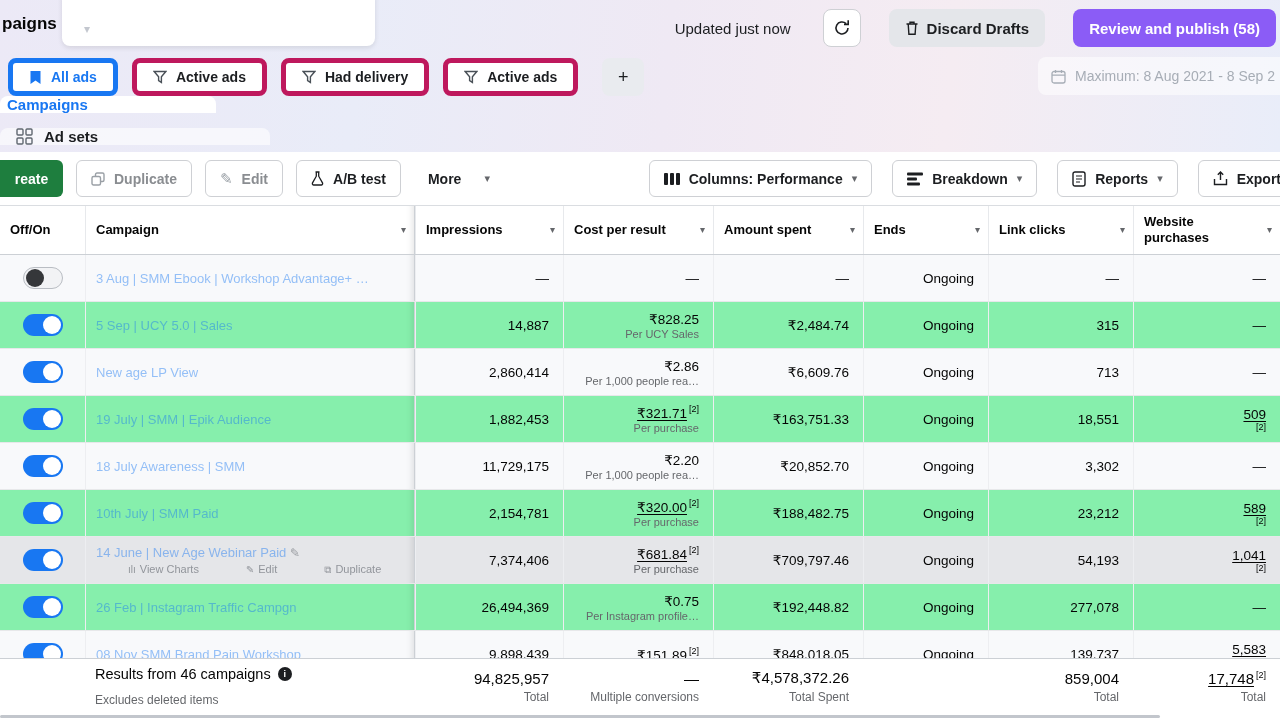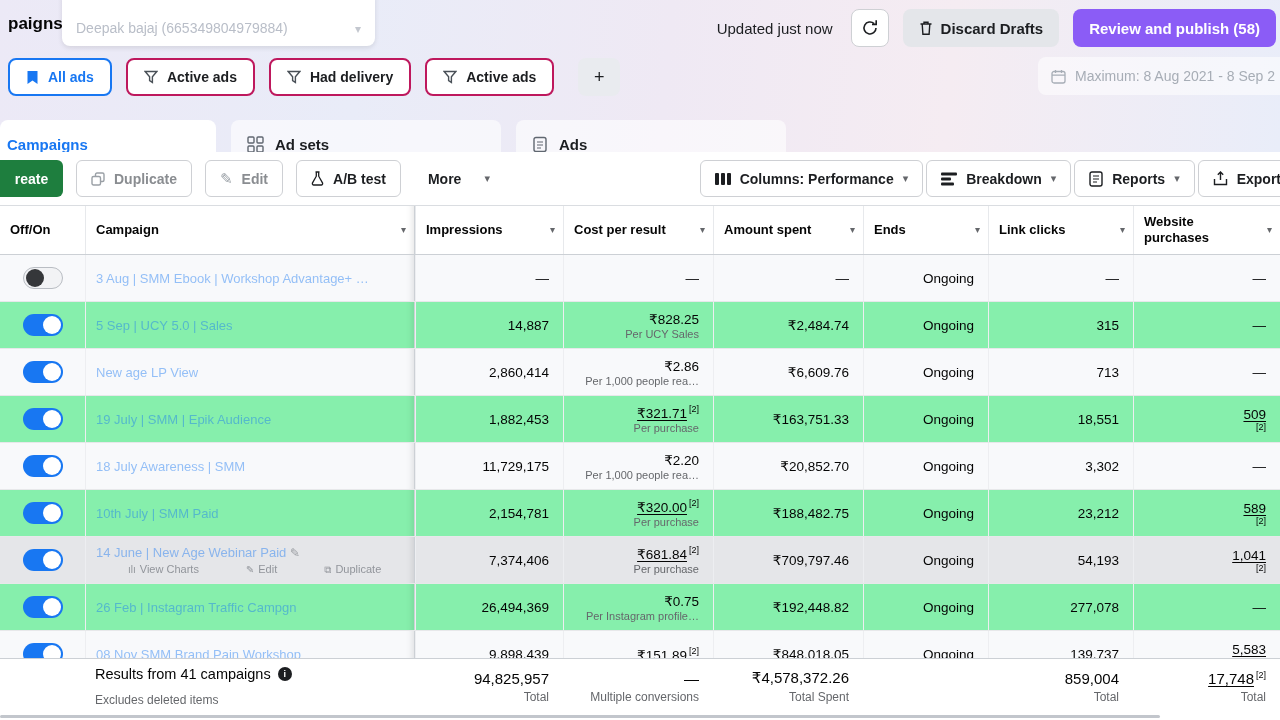--- a/index.html
+++ b/index.html
@@ -6,65 +6,65 @@
   html,body { width:1280px; height:720px; overflow:hidden; background:#fff;
     font-family:"Liberation Sans","DejaVu Sans",sans-serif; color:#050505; }
   button { font-family:inherit; cursor:pointer; }
 
   
   .grad { position:absolute; top:0; left:0; width:1280px; height:152px;
     background:linear-gradient(95deg,#ece9f6 0%,#e9ecf8 28%,#efe9f4 52%,#f5ecf2 74%,#e9edf9 100%); }
 
   
   .topbar { position:absolute; top:0; left:0; width:1280px; height:56px; }
-  .page-title { position:absolute; left:2px; top:14px; font-size:17px; font-weight:700;margin-left:6px; }
+  .page-title { position:absolute; left:2px; top:14px; font-size:17px; font-weight:700; }
   .account-dd { position:absolute; left:62px; top:-12px; width:313px; height:58px; background:#fff;
     border-radius:8px; box-shadow:0 2px 5px rgba(0,0,0,.10); display:flex; align-items:flex-end;
     padding:0 14px 10px 14px; cursor:pointer; }
   .acc-label { flex:1; font-size:14px; color:#b9bec8; white-space:nowrap; overflow:hidden; }
   .dd-caret { color:#c3c7cf; font-size:12px; margin-left:8px; }
-  .top-actions { position:absolute; right:4px; top:9px; display:flex; align-items:center; gap:14px; }
+  .top-actions { position:absolute; right:4px; top:9px; display:flex; align-items:center; gap:28px; }
   .updated { font-size:15px; color:#1c1e21; margin-right:4px; }
   .icon-btn { width:38px; height:38px; background:#fff; border:1px solid #ced0d4; border-radius:8px;
     display:flex; align-items:center; justify-content:center; }
   .gray-btn { height:38px; background:#e4e6ea; border:none; border-radius:8px; display:flex;
     align-items:center; gap:8px; padding:0 16px; font-size:15px; font-weight:600; color:#1c1e21; }
   .blue-btn { height:38px; background:#8b5cf6; border:none; border-radius:8px; padding:0 16px;
     font-size:15px; font-weight:600; color:#fff; }
 
   
   .filters { position:absolute; top:57px; left:8px; right:0; height:40px; display:flex; align-items:center; gap:14px; }
-  .chip { height:38px; background:#fff; border:2px solid #be185d; border-radius:8px; display:flex;
+  .chip { height:38px; background:#fff; border:5px solid #be185d; border-radius:8px; display:flex;
     align-items:center; gap:9px; padding:0 16px; font-size:14px; font-weight:600; color:#1c1e21; }
   .chip.active { border-color:#1877f2; color:#1877f2; }
   .chip.plus { width:42px; justify-content:center; background:#e9ebef; border:none; font-size:18px;
     font-weight:400; margin-left:10px; }
   .date-range { position:absolute; left:1030px; top:0; height:38px; width:420px;
     background:rgba(255,255,255,.55); border-radius:8px; display:flex; align-items:center; gap:9px;
     padding:0 13px; font-size:14px; color:#a7adb6; white-space:nowrap; cursor:pointer; }
 
   
-  .tabs { position:absolute; top:120px; left:0; width:1280px; height:48px; display:flex; gap:15px; }
+  .tabs { position:absolute; top:96px; left:0; width:1280px; height:48px; display:flex; gap:15px;flex-direction:column; }
   .tab { height:48px; border-radius:8px 8px 0 0; display:flex; align-items:center; gap:11px;
     padding:0 16px; font-size:15px; font-weight:600; color:#1c1e21; cursor:pointer; }
   .tab.active { background:#fff; color:#1877f2; width:216px; padding-left:7px; }
   .tab.inactive { background:rgba(255,255,255,.6); width:270px; }
 
   
   .toolbar { position:absolute; top:152px; left:0; width:1280px; height:53px; background:#fff;
     display:flex; align-items:center; gap:13px; padding-right:0; }
   .create-btn { width:63px; height:37px; background:#1e7e3e; color:#fff; border:none;
     border-radius:0 6px 6px 0; font-size:14px; font-weight:700; }
   .btn { height:37px; background:#fff; border:1px solid #ced0d4; border-radius:6px; display:flex;
     align-items:center; gap:9px; padding:0 14px; font-size:14px; font-weight:600; color:#1c1e21; }
   .btn.disabled { color:#8a8d91; }
   .btn.plain { border:none; background:transparent;gap:23px; }
   .caret { font-size:11px; color:#65676b; }
   .pencil-ic { font-size:15px; color:#9aa0a6; }
-  .tb-right { margin-left:auto; display:flex; align-items:center; gap:3px; }
+  .tb-right { margin-left:auto; display:flex; align-items:center; gap:20px; }
   .tb-right .btn:last-child { margin-right:-16px; }
 
   
   .grid8 { display:grid; grid-template-columns:85px 330px 148px 150px 150px 125px 145px 147px; }
   .thead { position:absolute; top:205px; left:0; width:1280px; height:50px; background:#fff;
     border-top:1px solid #dadde1; border-bottom:1px solid #ccd0d5; font-size:13px; font-weight:700; }
   .th { position:relative; display:flex; align-items:center; padding:0 22px 0 10px;
     border-left:1px solid #e7e9ec; line-height:1.25; }
   .th:first-child { border-left:none; }
   .th .sort { position:absolute; right:8px; font-size:10px; color:#65676b; }
@@ -114,21 +114,20 @@
   .ic svg { display:block; }
 </style>
 </head>
 <body>
 
 <div class="grad"></div>
 
 <header class="topbar">
   <div class="page-title">paigns</div>
   <div class="account-dd">
-    <span class="acc-label">Deepak bajaj (665349804979884)</span>
     <span class="dd-caret">▾</span>
   </div>
   <div class="top-actions">
     <span class="updated">Updated just now</span>
     <button class="icon-btn">
       <span class="ic">
         <svg width="18" height="18" viewBox="0 0 18 18">
             <path d="M15 9a6 6 0 1 1-1.9-4.38" fill="none" stroke="#1c1e21" stroke-width="1.6"></path>
             <path d="M15.2 1.2v4.2h-4.2" fill="none" stroke="#1c1e21" stroke-width="1.6"></path>
           </svg>
@@ -526,21 +525,21 @@
         <span class="val drill">5,583</span>
         <sup class="fn">[2]</sup>
       </div>
     </div>
   </div>
 
 <div class="tfoot grid8">
   <div class="fcell"></div>
   <div class="fcell">
     <div class="fres">
-      <span>Results from 41 campaigns</span>
+      <span>Results from 46 campaigns</span>
       <span class="info">i</span>
     </div>
     <div class="fsub">Excludes deleted items</div>
   </div>
   <div class="fcell num">
     <div class="total">94,825,957</div>
     <div class="tlabel">Total</div>
   </div>
   <div class="fcell num">
     <div class="total">—</div>

